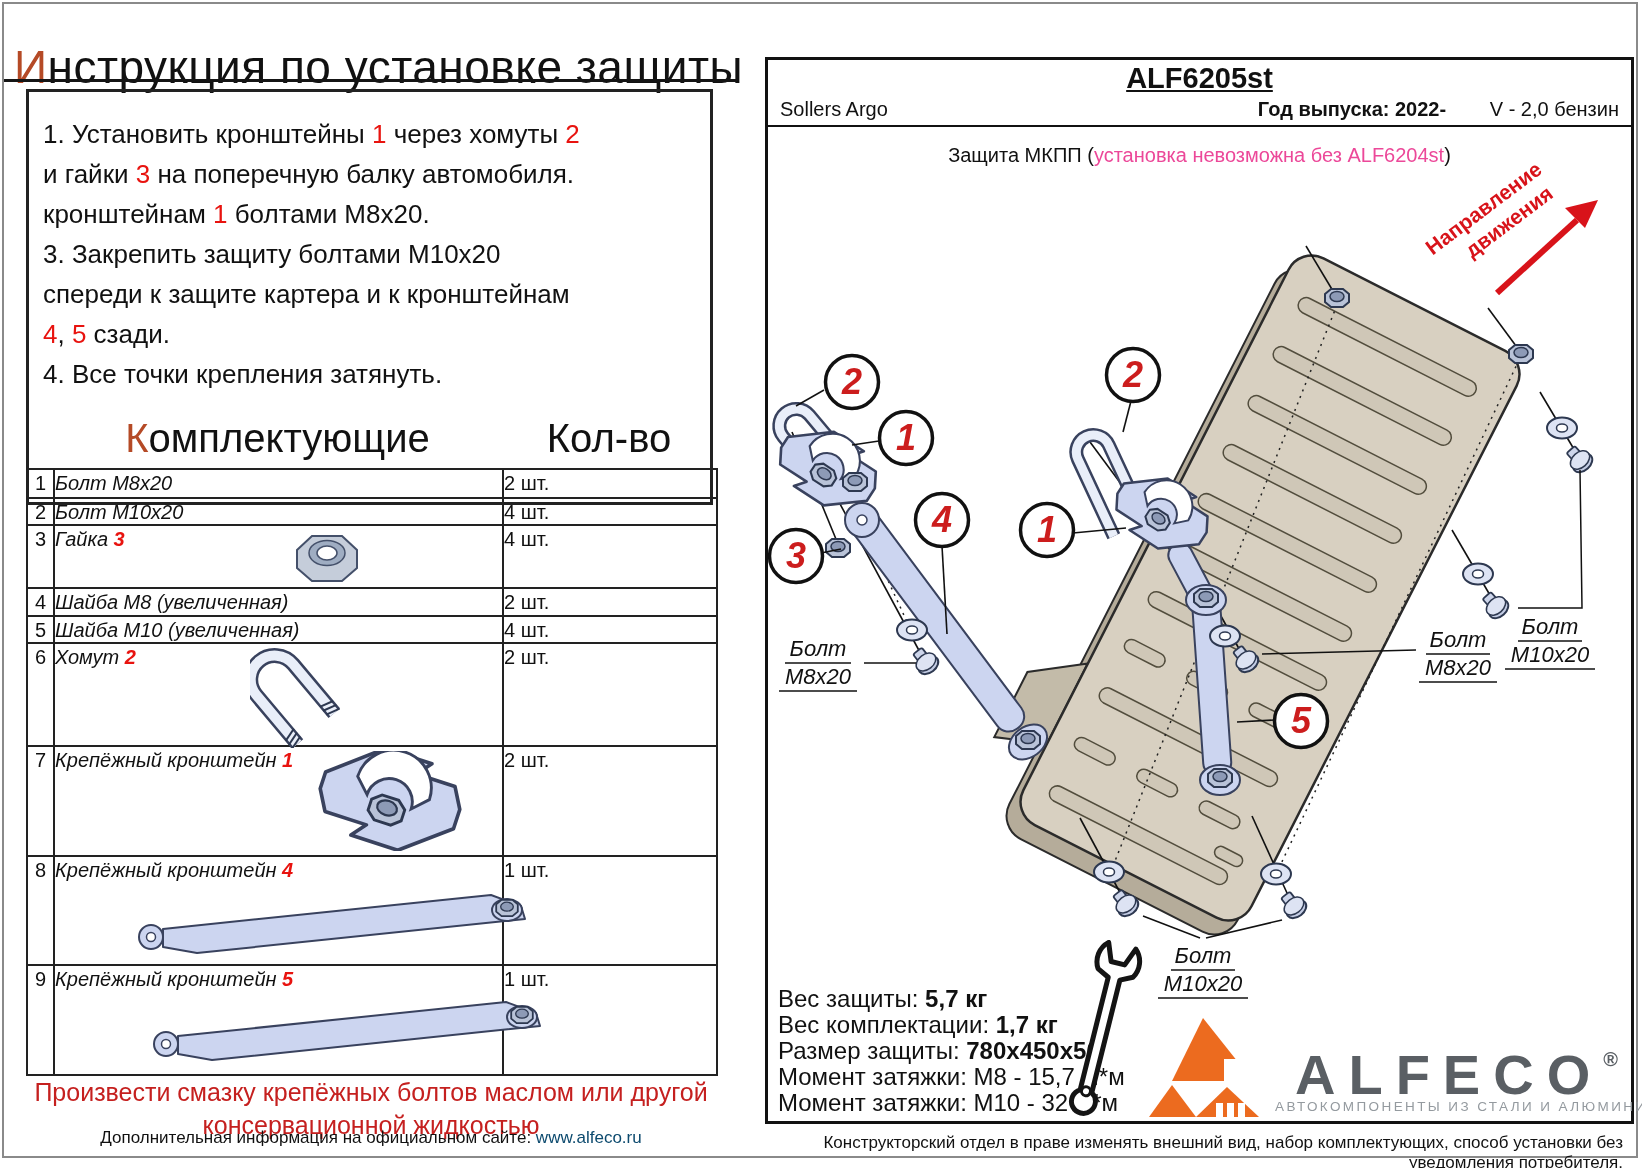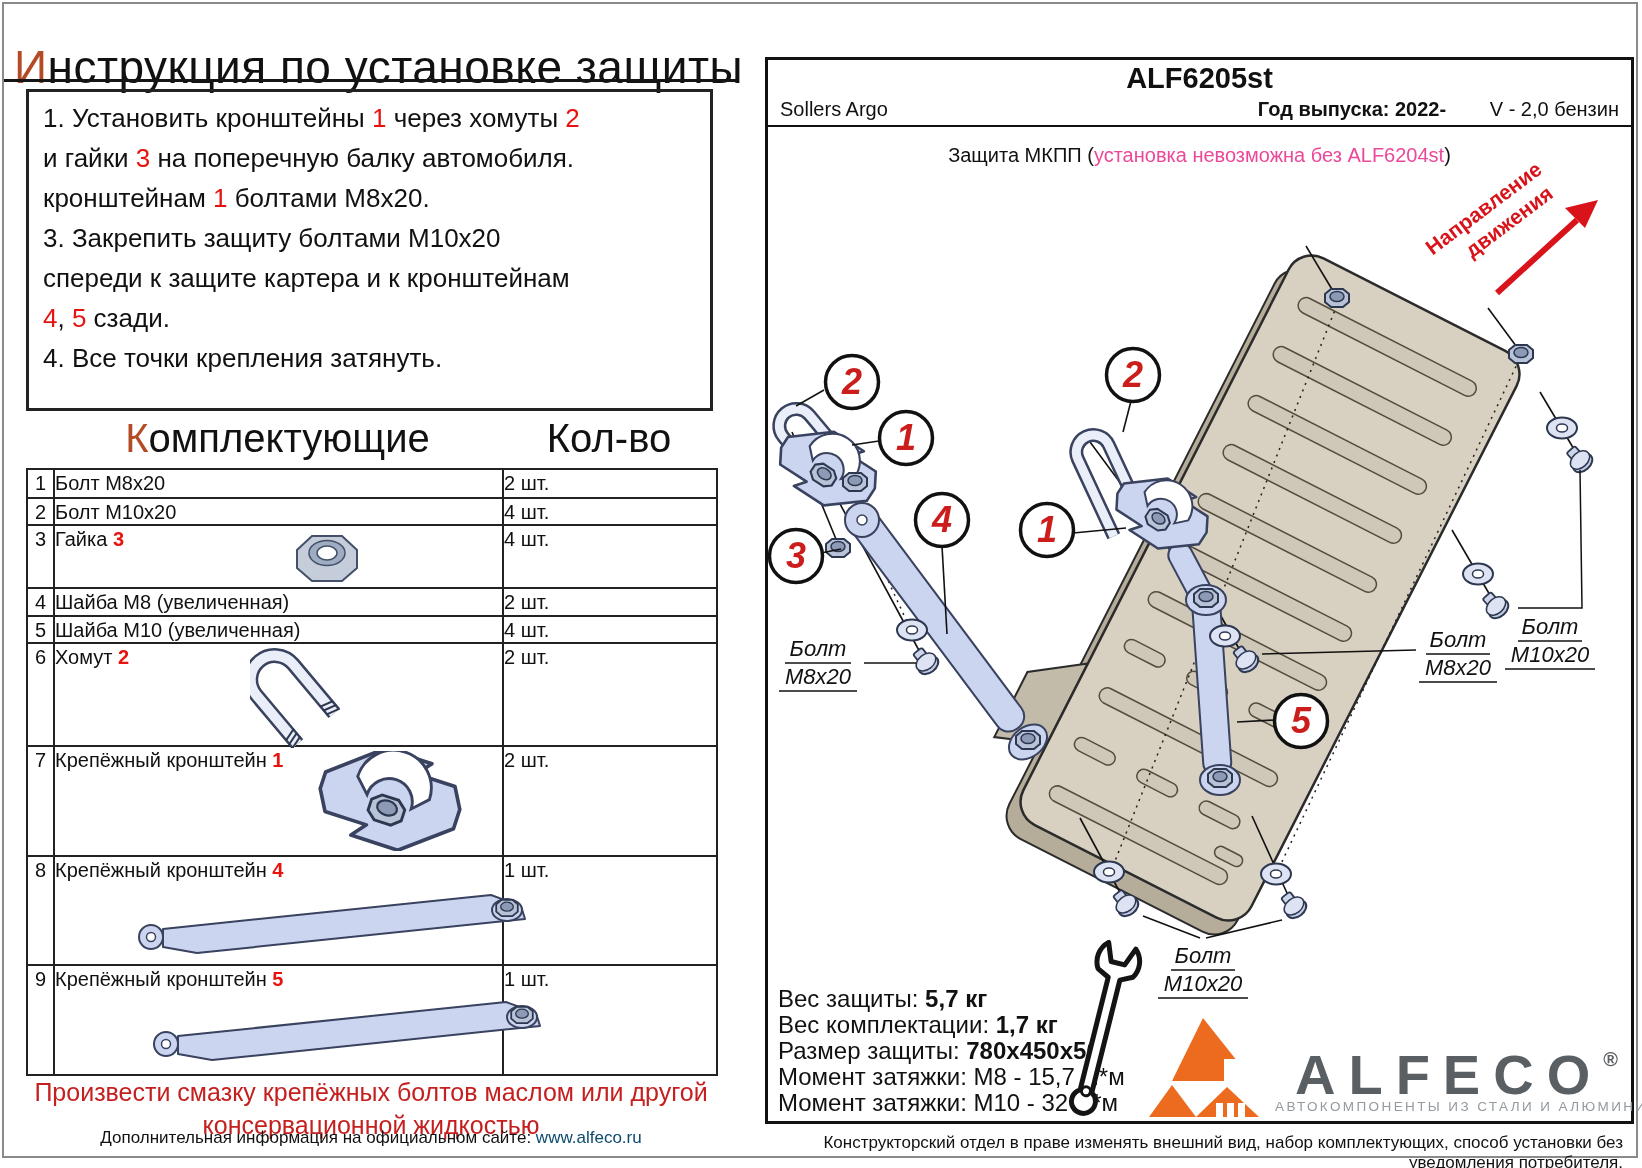--- a/index.html
+++ b/index.html
@@ -4,41 +4,41 @@
 <style>
   html,body{margin:0;padding:0;background:#fff;}
   .page{position:relative;width:1642px;height:1168px;background:#fff;overflow:hidden;
         font-family:"Liberation Sans",sans-serif;color:#111;}
   .sheet-border{position:absolute;left:2px;top:2px;width:1632px;height:1152px;border:2px solid #8a8a8a;}
   .red-num{color:#e8130f;}
   
   .title{position:absolute;left:14px;top:22px;font-size:46px;white-space:nowrap;letter-spacing:0.5px;margin-top:18px;}
   .title .lead{color:#b54a26;}
   .title-rule{position:absolute;left:4px;top:79px;width:733px;border-top:3px solid #151515;}
-  .instr-box{position:absolute;left:26px;top:89px;width:687px;height:322px;border:3px solid #222;
-             padding:6px 0 0 14px;font-size:26px;line-height:40px;box-sizing:border-box;}
+  .instr-box{position:absolute;left:26px;top:89px;width:687px;height:416px;border:3px solid #222;
+             padding:22px 0 0 14px;font-size:26px;line-height:40px;box-sizing:border-box;}
   .instr-line{white-space:nowrap;}
   .parts-head{position:absolute;top:416px;height:46px;font-size:40px;}
   .parts-head .ph1{position:absolute;left:53px;width:449px;text-align:center;}
   .parts-head .ph1 .lead{color:#b54a26;}
   .parts-head .ph2{position:absolute;left:502px;width:214px;text-align:center;}
   table.parts{position:absolute;left:26px;top:468px;width:690px;border-collapse:collapse;table-layout:fixed;}
   table.parts td{border:2.5px solid #222;font-size:20px;vertical-align:top;padding:2px 0 0 0;}
   td.cnum{text-align:center;}
-  td.cname{padding-left:8px;position:relative;}
+  td.cname{padding-left:8px;position:relative;font-style:italic;}
   td.cqty{padding-left:10px;margin-left:40px;}
   .ref{color:#e8130f;font-weight:bold;}
   .cell-img{position:absolute;}
   .note-red{position:absolute;left:26px;top:1076px;width:690px;text-align:center;
             font-size:25px;line-height:33px;color:#c5201f;}
   .info-line{position:absolute;left:26px;top:1128px;width:690px;text-align:center;font-size:17px;}
   .info-line .link{color:#0c4a6e;}
   
   .panel{position:absolute;left:765px;top:57px;width:863px;height:1061px;border:3px solid #111;}
-  .panel-title{position:absolute;left:0;top:2px;width:100%;text-align:center;font-size:29px;font-weight:bold;}
+  .panel-title{position:absolute;left:0;top:2px;width:100%;text-align:center;font-size:29px;font-weight:bold;text-decoration:underline;}
   .panel-row2{position:absolute;left:0;top:38px;width:100%;height:28px;font-size:20px;}
   .p-vehicle{position:absolute;left:12px;}
   .p-year{position:absolute;left:584px;transform:translateX(-50%);font-weight:bold;}
   .p-engine{position:absolute;right:12px;}
   .panel-hr{position:absolute;left:0;top:65px;width:100%;border-top:2.5px solid #111;}
   .subtitle{position:absolute;left:0;top:84px;width:100%;text-align:center;font-size:20px;}
   .subtitle .sub-red{color:#ec4899;}
   .diagram{position:absolute;left:740px;top:150px;width:900px;height:870px;}
   .specs{position:absolute;left:778px;top:986px;width:400px;font-size:24px;line-height:26px;}
   .specs .b{font-weight:bold;}

